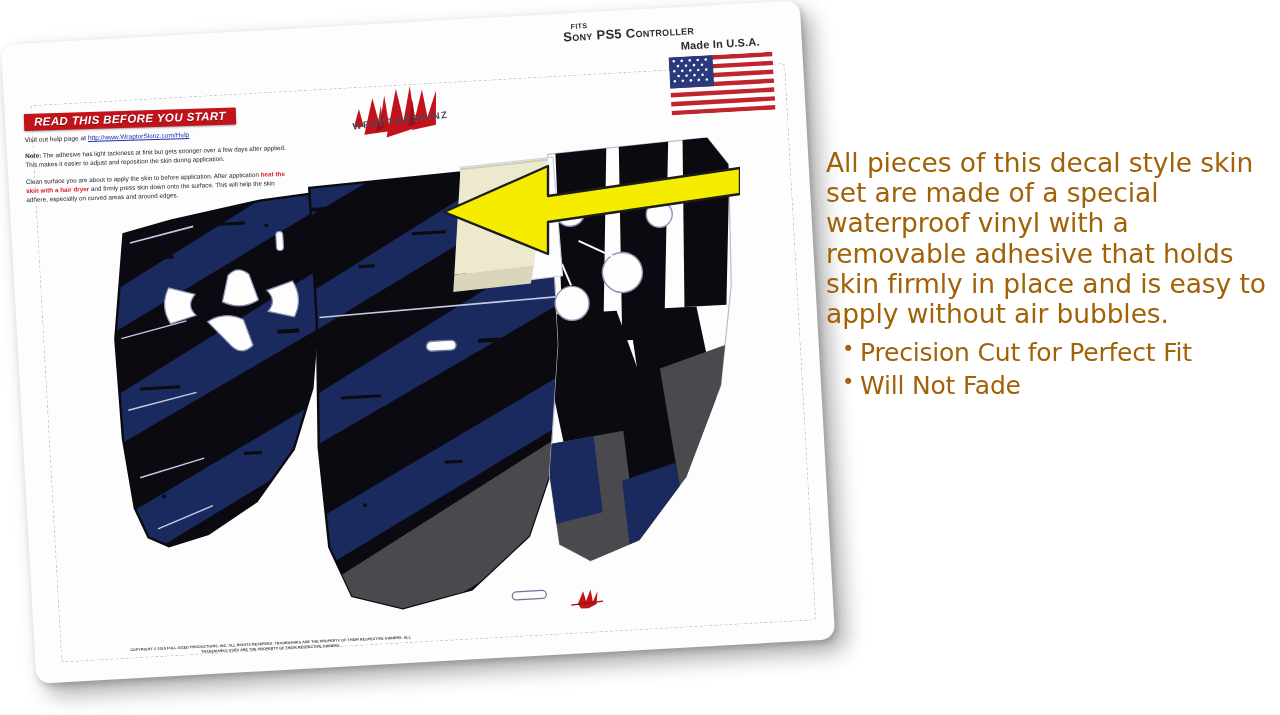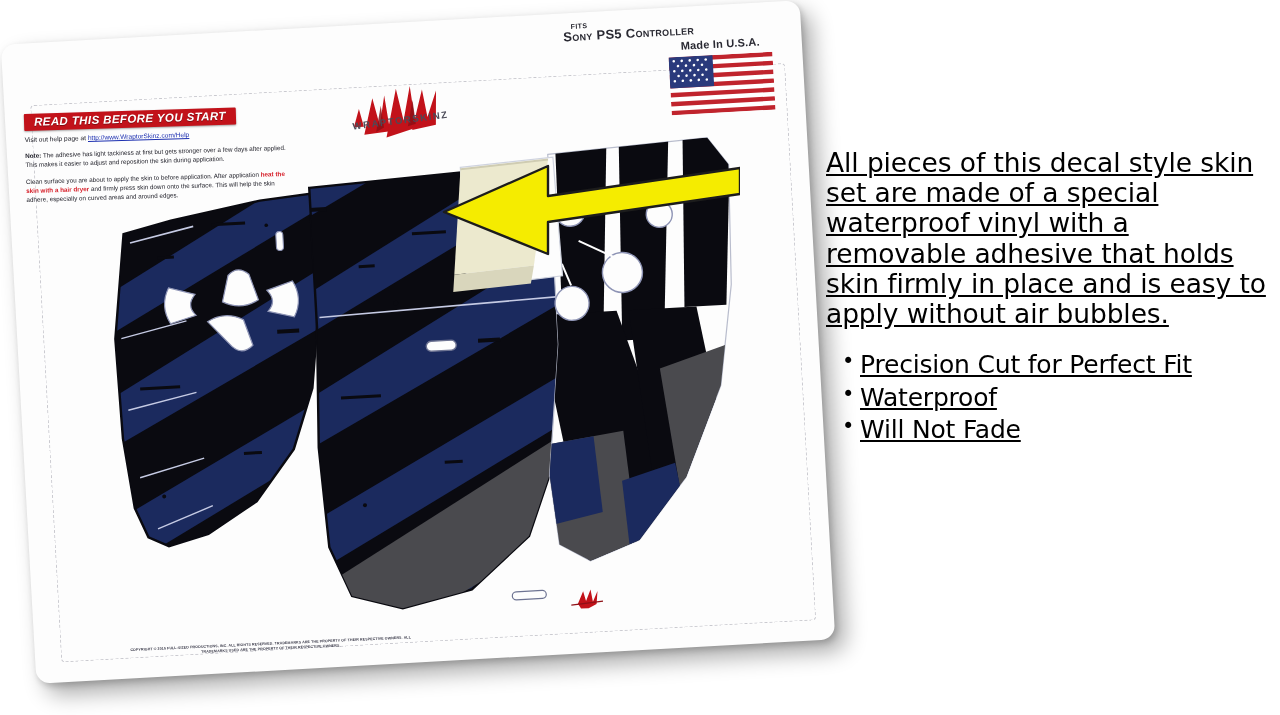--- a/index.html
+++ b/index.html
@@ -97,28 +97,27 @@
 
   
   #art{ position:absolute; left:0; top:0; width:800px; height:640px; }
 
   
   #arrow{ position:absolute; left:440px; top:150px; width:300px; height:120px; }
 
   
   #copy{
     position:absolute; left:826px; top:148px; width:448px;
-    color:#000000;
-    text-decoration:underline;
+    color:#a16207;
   }
   #copy p.lede{
     font-size:26.5px; line-height:1.14; letter-spacing:-.1px;
     font-family:"DejaVu Sans", sans-serif;
   }
-  #bullets{ margin-top:20px; padding-left:16px; }
+  #bullets{ margin-top:8px; padding-left:16px; }
   #bullets li{
     list-style:none; position:relative;
     font-size:25px; line-height:1.3; letter-spacing:-.2px;
     font-family:"DejaVu Sans", sans-serif;
     padding-left:18px;
   }
   #bullets li:before{
     content:"\2022"; position:absolute; left:0; top:-1px; font-size:21px;
   }
 </style>
@@ -345,18 +344,17 @@
   </div>
 
   <svg id="arrow" viewBox="0 0 300 120">
     <polygon points="300,18 108,46 108,16 4,62 108,104 108,72 300,44" fill="#f5ec00" stroke="#1c1c1c" stroke-width="2.4" stroke-linejoin="round"></polygon>
   </svg>
 
   <div id="copy">
     <p class="lede">All pieces of this decal style skin set are made of a special waterproof vinyl with a removable adhesive that holds skin firmly in place and is easy to apply without air bubbles.</p>
     <ul id="bullets">
       <li>Precision Cut for Perfect Fit</li>
-      <li>Waterproof</li>
       <li>Will Not Fade</li>
     </ul>
   </div>
 
 </div>
 
 </body></html>

